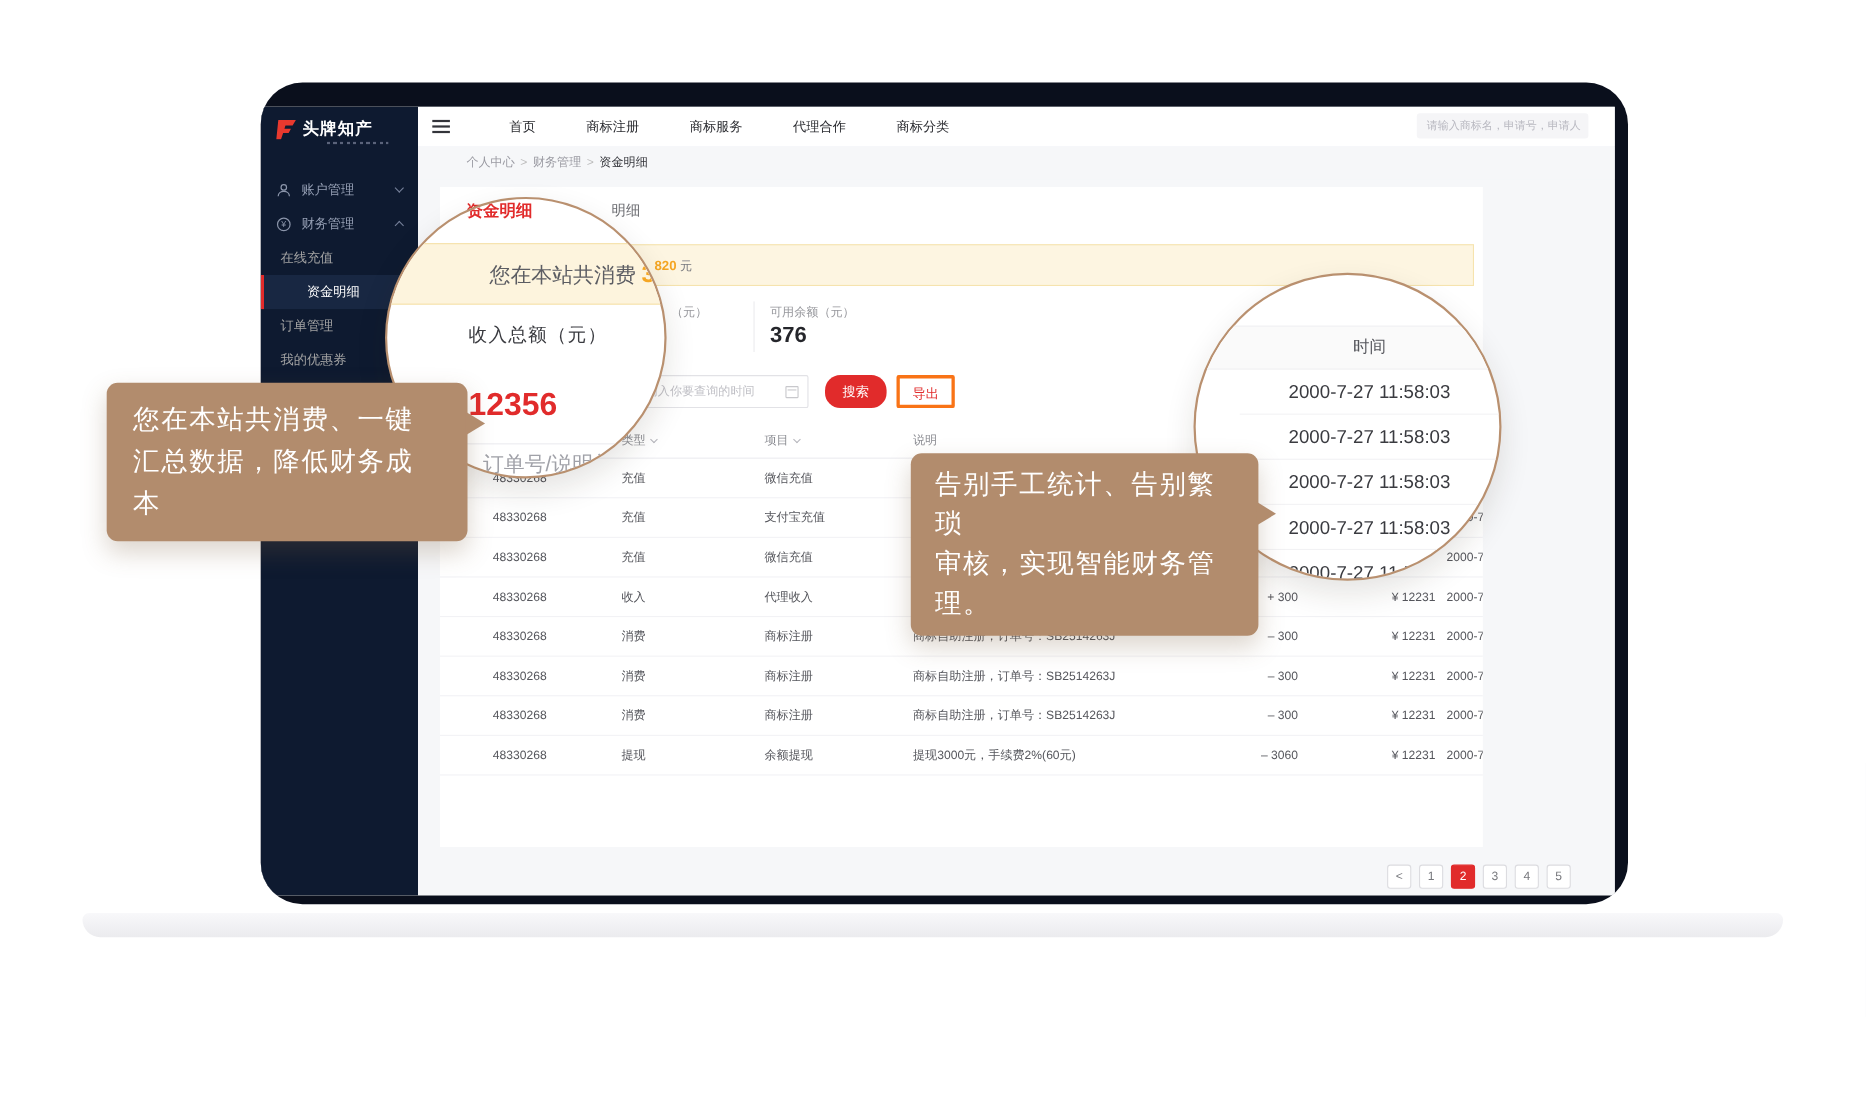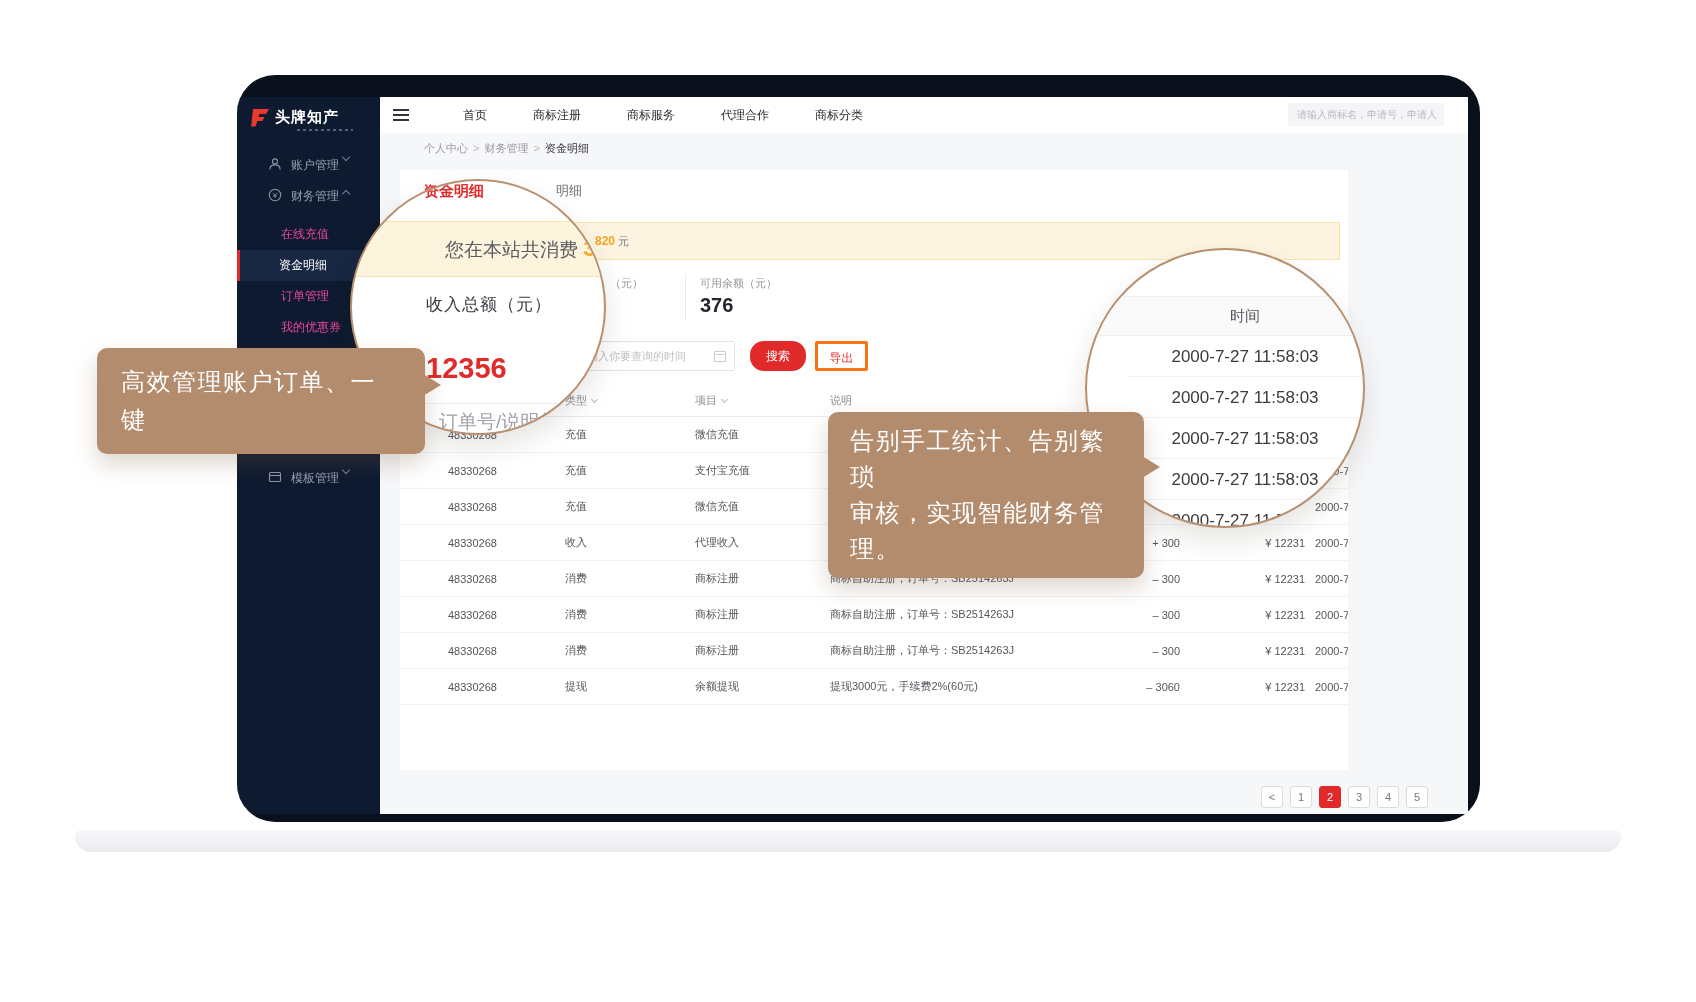--- a/index.html
+++ b/index.html
@@ -13,27 +13,27 @@
             background:linear-gradient(#f8f8fa,#ebebee); border-radius:6px 6px 16px 16px; z-index:0; }
   .app { position:absolute; left:0; top:22px; right:12px; bottom:8px; background:#f6f7f9; overflow:hidden; }
 
   
   .sidebar { position:absolute; left:0; top:0; bottom:0; width:143px; background:#0e1a30; }
   .logo { display:flex; align-items:flex-start; padding:11px 0 0 13px; }
   .logo-text { color:#fff; font-size:15px; font-weight:bold; letter-spacing:1px; margin-left:5px; }
   .logo-dots { width:56px; height:2px; margin:2px 0 0 27px;
                background:repeating-linear-gradient(90deg,#5a637a 0 3px,transparent 3px 6px); }
   .side-nav { margin-top:26px; }
-  .side-item { display:flex; align-items:flex-start; height:31px; padding:0 31px;
+  .side-item { display:flex; align-items:center; height:31px; padding:0 14px;
                color:#96a0b5; font-size:12px; cursor:pointer; }
   .side-icon { width:14px; height:14px; margin-right:9px; display:inline-flex; }
   .chev { width:6px; height:6px; border-right:1.5px solid #76819a; border-bottom:1.5px solid #76819a;
           transform:rotate(45deg); margin-left:auto; margin-top:-3px; }
   .chev.up { transform:rotate(-135deg); margin-top:3px; }
-  .side-sub { height:31px; line-height:31px; padding-left:44px; color:#ec4899; font-size:12px; cursor:pointer; }
+  .side-sub { height:31px; line-height:31px; padding-left:18px; color:#a3a3a3; font-size:12px; cursor:pointer; }
   .side-sub.active { background:#182742; color:#fff; border-left:3px solid #e12b2b; padding-left:39px; }
 
   
   .topbar { position:absolute; left:143px; top:0; right:0; height:36px; background:#fff;padding-left:20px; }
   .hamburger { position:absolute; left:13px; top:12px; width:16px; height:12px; cursor:pointer; }
   .hamburger i { display:block; height:2px; background:#33343a; margin-bottom:3px; }
   .top-nav { display:flex; margin-left:40px; height:36px; align-items:center; }
   .nav-item { padding:0 23px; font-size:12px; color:#2b2c31; cursor:pointer; }
   .top-search { position:absolute; right:24px; top:6px; width:156px; height:23px; background:#f5f5f7;
                 border-radius:3px; font-size:10px; color:#b8b8c0; line-height:23px; padding-left:9px; }
@@ -337,21 +337,22 @@
     <div class="mr-rows" id="mr-rows">
         <div class="mr-row">2000-7-27 11:58:03</div>
         <div class="mr-row">2000-7-27 11:58:03</div>
         <div class="mr-row">2000-7-27 11:58:03</div>
         <div class="mr-row">2000-7-27 11:58:03</div>
         <div class="mr-row">2000-7-27 11:58:03</div>
       </div>
   </div>
 
   <div class="callout callout-1" id="callout-0">
-      <div class="cl-line">高效管理账户订单、一键</div>
+      <div class="cl-line">您在本站共消费、一键</div>
+      <div class="cl-line">汇总数据，降低财务成本</div>
     </div>
   <div class="callout callout-2" id="callout-1">
       <div class="cl-line">告别手工统计、告别繁琐</div>
       <div class="cl-line">审核，实现智能财务管</div>
       <div class="cl-line">理。</div>
     </div>
 
 </div>
 
 </body></html>

